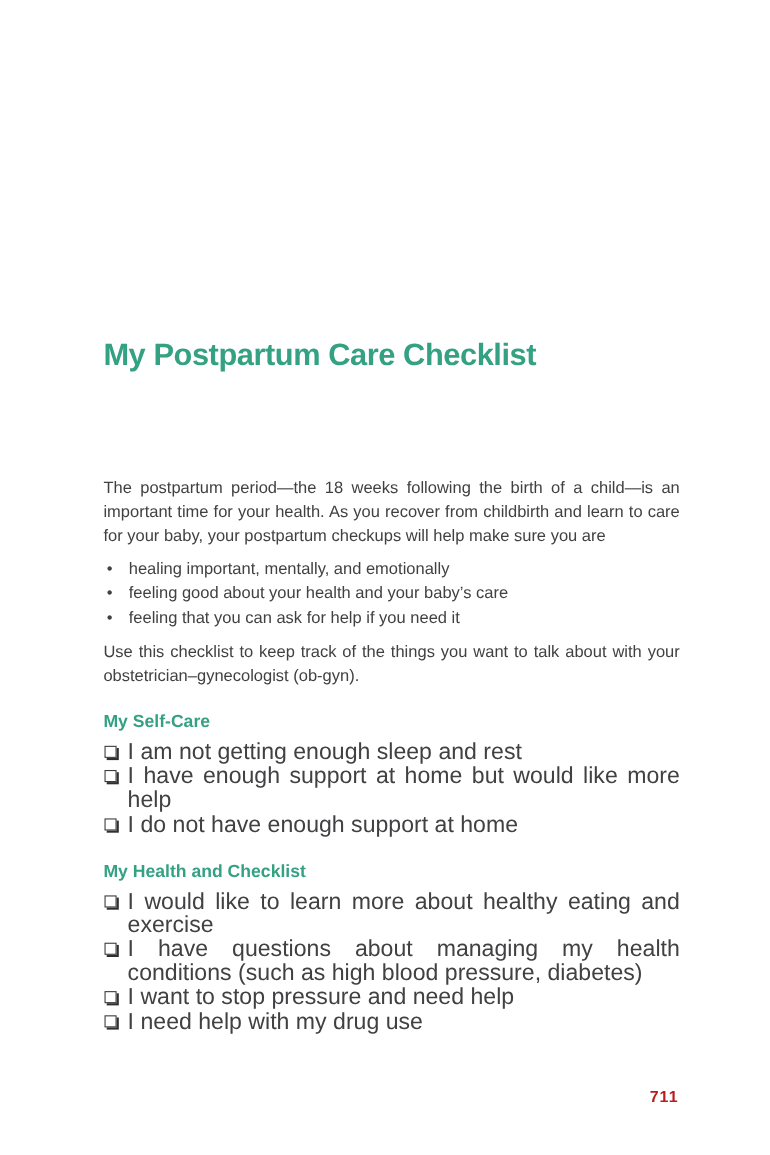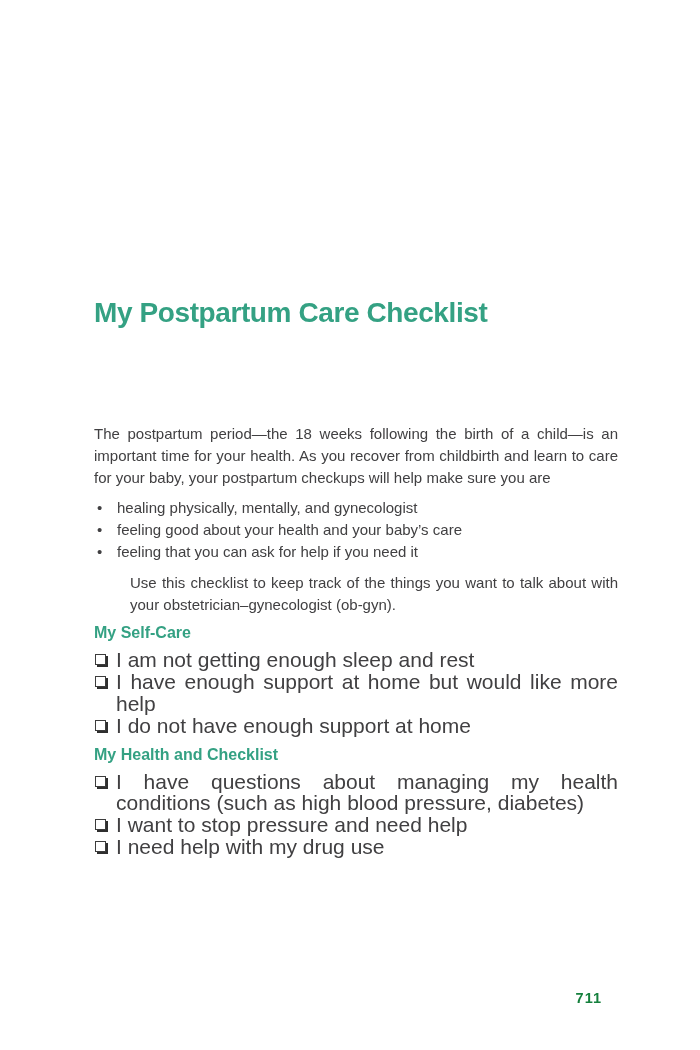--- a/index.html
+++ b/index.html
@@ -6,21 +6,21 @@
   .page {
     position:relative;
     width:700px; height:1050px;
     background:#ffffff;
     font-family:"Liberation Sans", sans-serif;
     color:#414042;
     overflow:hidden;
   }
   .content {
     position:absolute;
-    left:94px; top:297px;
+    left:94px; top:307px;
     width:524px;
   }
   h1.title {
     margin:0 0 94px 0;
     font-size:28px;
     line-height:32px;
     font-weight:bold;
     letter-spacing:-0.4px;
     color:#34A183;
   }
@@ -36,22 +36,22 @@
     padding:0;
     font-size:15px;
     line-height:21.8px;
   }
   ul.bullets li { display:flex; }
   .dot {
     width:20px;
     padding-left:3px;
     flex:0 0 auto;
   }
-  p.closing { margin-top:9px;margin-left:36px; }
-  .section { margin-top:8px; }
+  p.closing { margin-top:9px; }
+  .section { margin-top:22px; }
   h2.sec-heading {
     margin:0 0 6px 0;
     font-size:16px;
     line-height:20px;
     font-weight:bold;
     color:#34A183;
   }
   .check-item {
     display:flex;
     font-size:21px;
@@ -61,41 +61,41 @@
     flex:0 0 auto;
     width:9px; height:9px;
     margin:5px 10px 0 1px;
     background:#ffffff;
     border:1px solid #3c3c3c;
     box-shadow:2px 2px 0 #2f2f2f;
   }
   .check-text { flex:1; text-align:justify; }
   .pagenum {
     position:absolute;
-    top:990px; right:98px;
+    top:990px; right:83px;
     font-size:14.5px;
     font-weight:bold;
     letter-spacing:1px;
-    color:#15803d;
+    color:#b91c1c;
   }
 </style>
 </head>
 <body>
 
 <div class="page">
   <div class="content">
 
     <h1 class="title">My Postpartum Care Checklist</h1>
 
     <p class="body">The postpartum period—the 18 weeks following the birth of a child—is an important time for your health. As you recover from childbirth and learn to care for your baby, your postpartum checkups will help make sure you are</p>
 
     <ul class="bullets">
       <li>
         <span class="dot">•</span>
-        <span>healing physically, mentally, and gynecologist</span>
+        <span>healing important, mentally, and emotionally</span>
       </li>
       <li>
         <span class="dot">•</span>
         <span>feeling good about your health and your baby’s care</span>
       </li>
       <li>
         <span class="dot">•</span>
         <span>feeling that you can ask for help if you need it</span>
       </li>
     </ul>
@@ -115,20 +115,24 @@
       <div class="check-item">
         <span class="checkbox"></span>
         <span class="check-text">I do not have enough support at home</span>
       </div>
     </div>
 
     <div class="section">
       <h2 class="sec-heading">My Health and Checklist</h2>
       <div class="check-item">
         <span class="checkbox"></span>
+        <span class="check-text">I would like to learn more about healthy eating and exercise</span>
+      </div>
+      <div class="check-item">
+        <span class="checkbox"></span>
         <span class="check-text">I have questions about managing my health conditions (such as high blood pressure, diabetes)</span>
       </div>
       <div class="check-item">
         <span class="checkbox"></span>
         <span class="check-text">I want to stop pressure and need help</span>
       </div>
       <div class="check-item">
         <span class="checkbox"></span>
         <span class="check-text">I need help with my drug use</span>
       </div>

